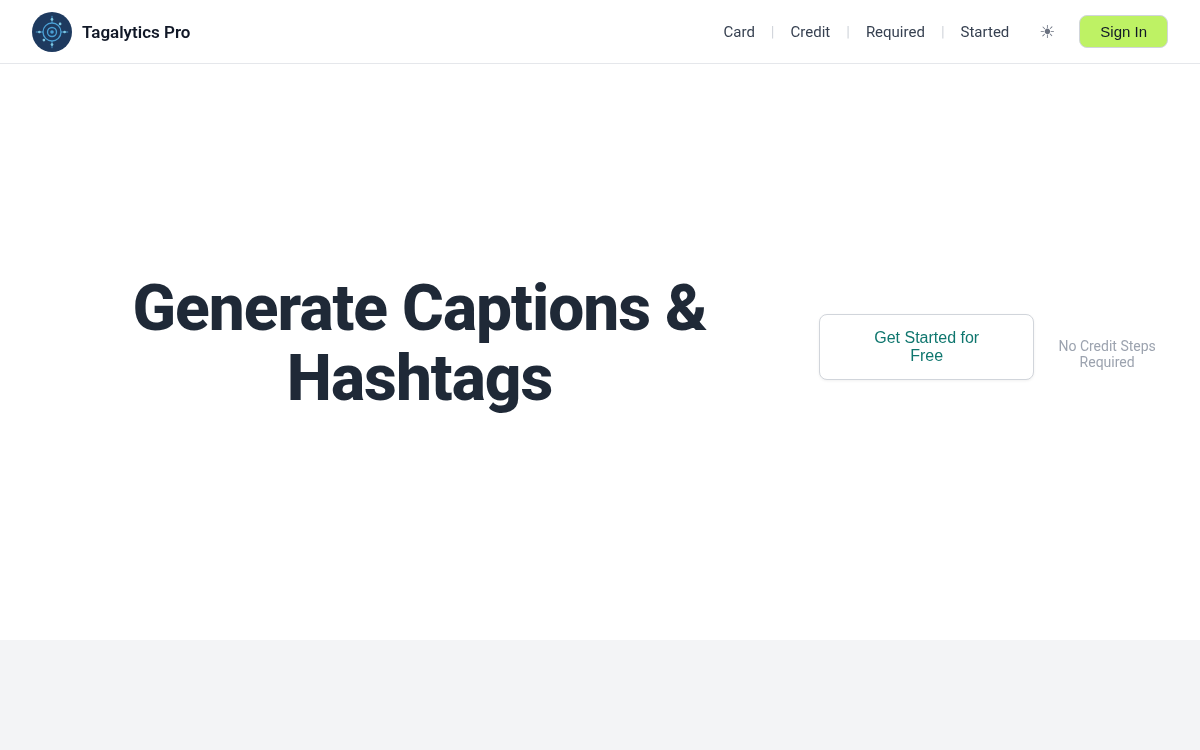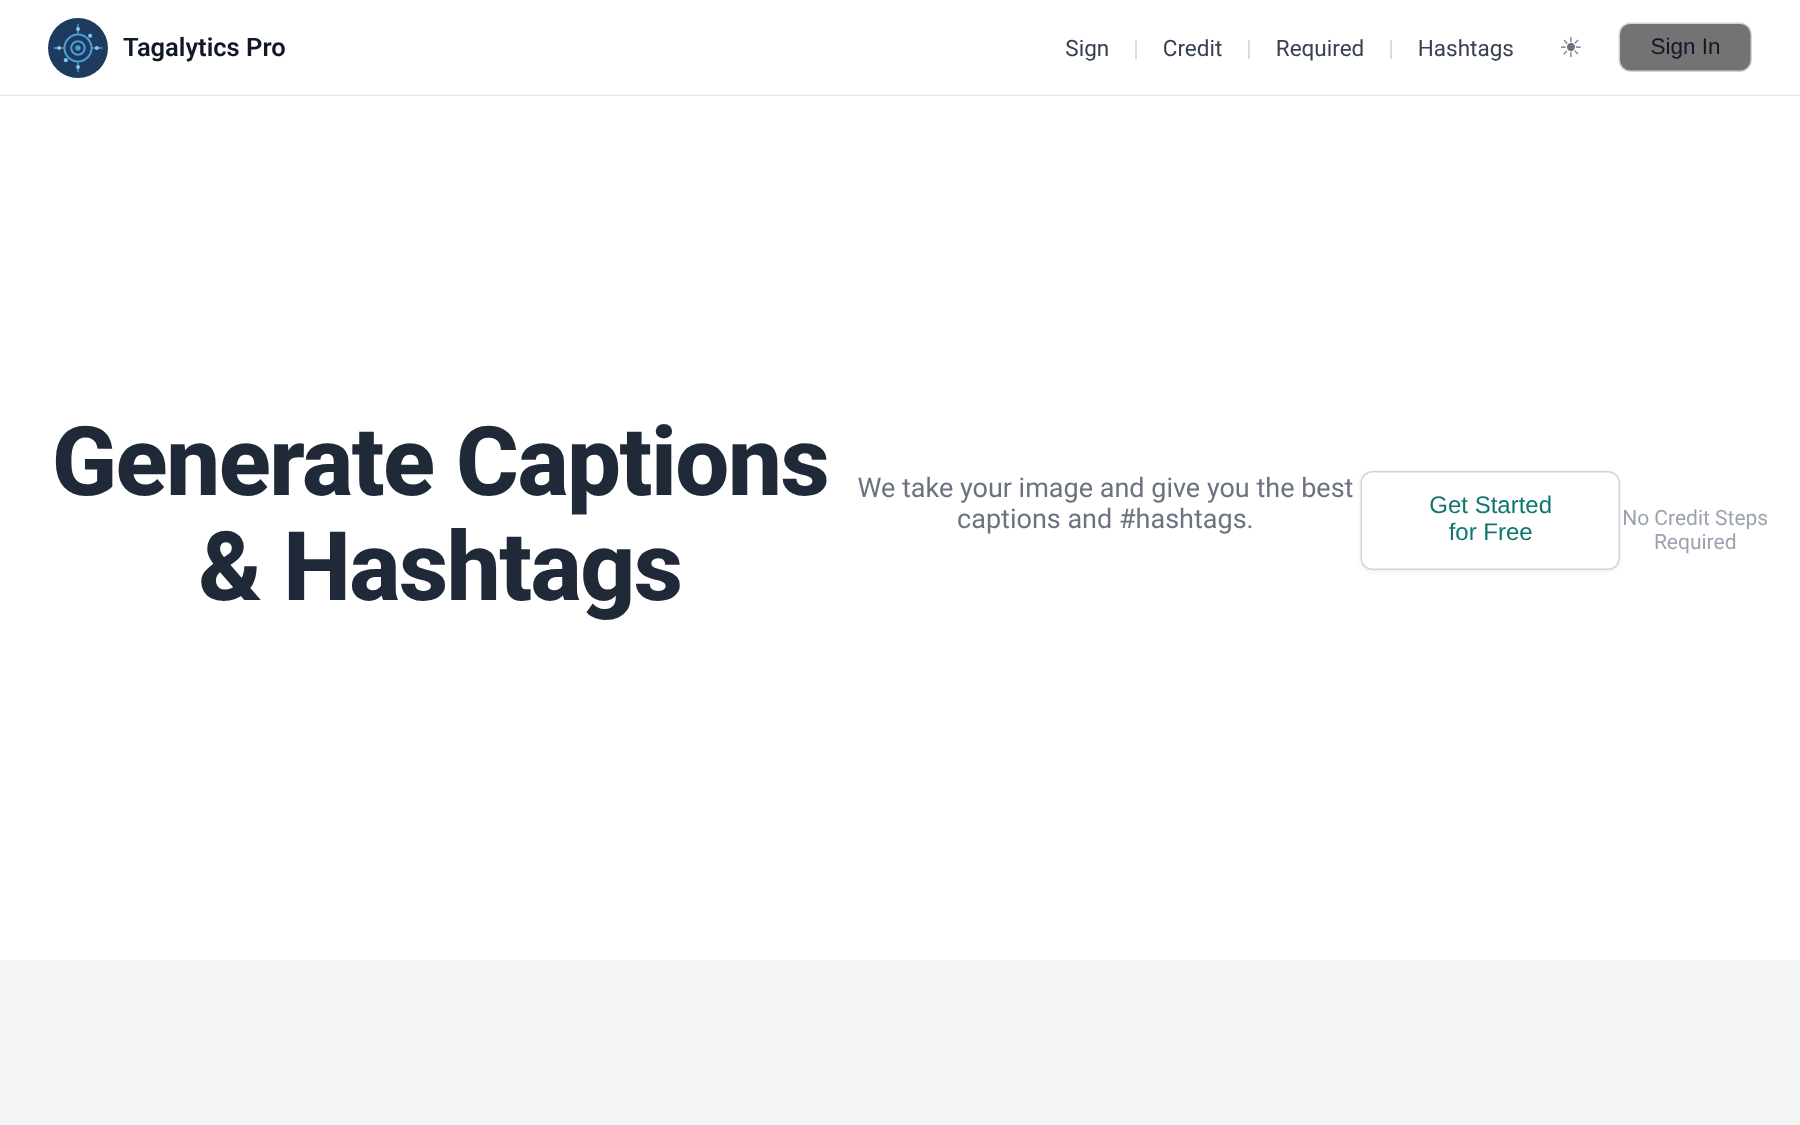--- a/index.html
+++ b/index.html
@@ -93,21 +93,21 @@
       align-items: center;
       justify-content: center;
       font-size: 18px;
       color: #6b7280;
       margin-left: 4px;
     }
 
     .sign-in-btn {
       border: 1.5px solid #d1d5db;
       border-radius: 8px;
-      background: #737373;
+      background: #bef264;
       padding: 7px 20px;
       font-size: 15px;
       font-weight: 500;
       color: #111827;
       cursor: pointer;
       margin-left: 8px;
     }
 
     
     .hero {
@@ -186,41 +186,40 @@
         <circle cx="6" cy="20" r="1.5" fill="#7ec8e3"></circle>
         <circle cx="29" cy="11" r="1.5" fill="#7ec8e3"></circle>
         <circle cx="11" cy="29" r="1.5" fill="#7ec8e3"></circle>
       </svg>
     </div>
     <span class="brand-name">Tagalytics Pro</span>
   </a>
 
   <div class="navbar-nav">
     <div class="nav-item">
-      <a class="nav-link" href="#">Sign</a>
+      <a class="nav-link" href="#">Card</a>
     </div>
     <span class="nav-separator">|</span>
     <div class="nav-item">
       <a class="nav-link" href="#">Credit</a>
     </div>
     <span class="nav-separator">|</span>
     <div class="nav-item">
       <a class="nav-link" href="#">Required</a>
     </div>
     <span class="nav-separator">|</span>
     <div class="nav-item">
-      <a class="nav-link" href="#">Hashtags</a>
+      <a class="nav-link" href="#">Started</a>
     </div>
     <button class="theme-toggle">
       <span>☀</span>
     </button>
     <button class="sign-in-btn">Sign In</button>
   </div>
 </nav>
 
 <section class="hero">
   <h1 class="hero-title">Generate Captions &amp; Hashtags</h1>
-  <p class="hero-subtitle">We take your image and give you the best captions and #hashtags.</p>
   <button class="cta-btn">Get Started for Free</button>
   <span class="cta-note">No Credit Steps Required</span>
 </section>
 
 <div class="footer-band"></div>
 
 </body></html>

